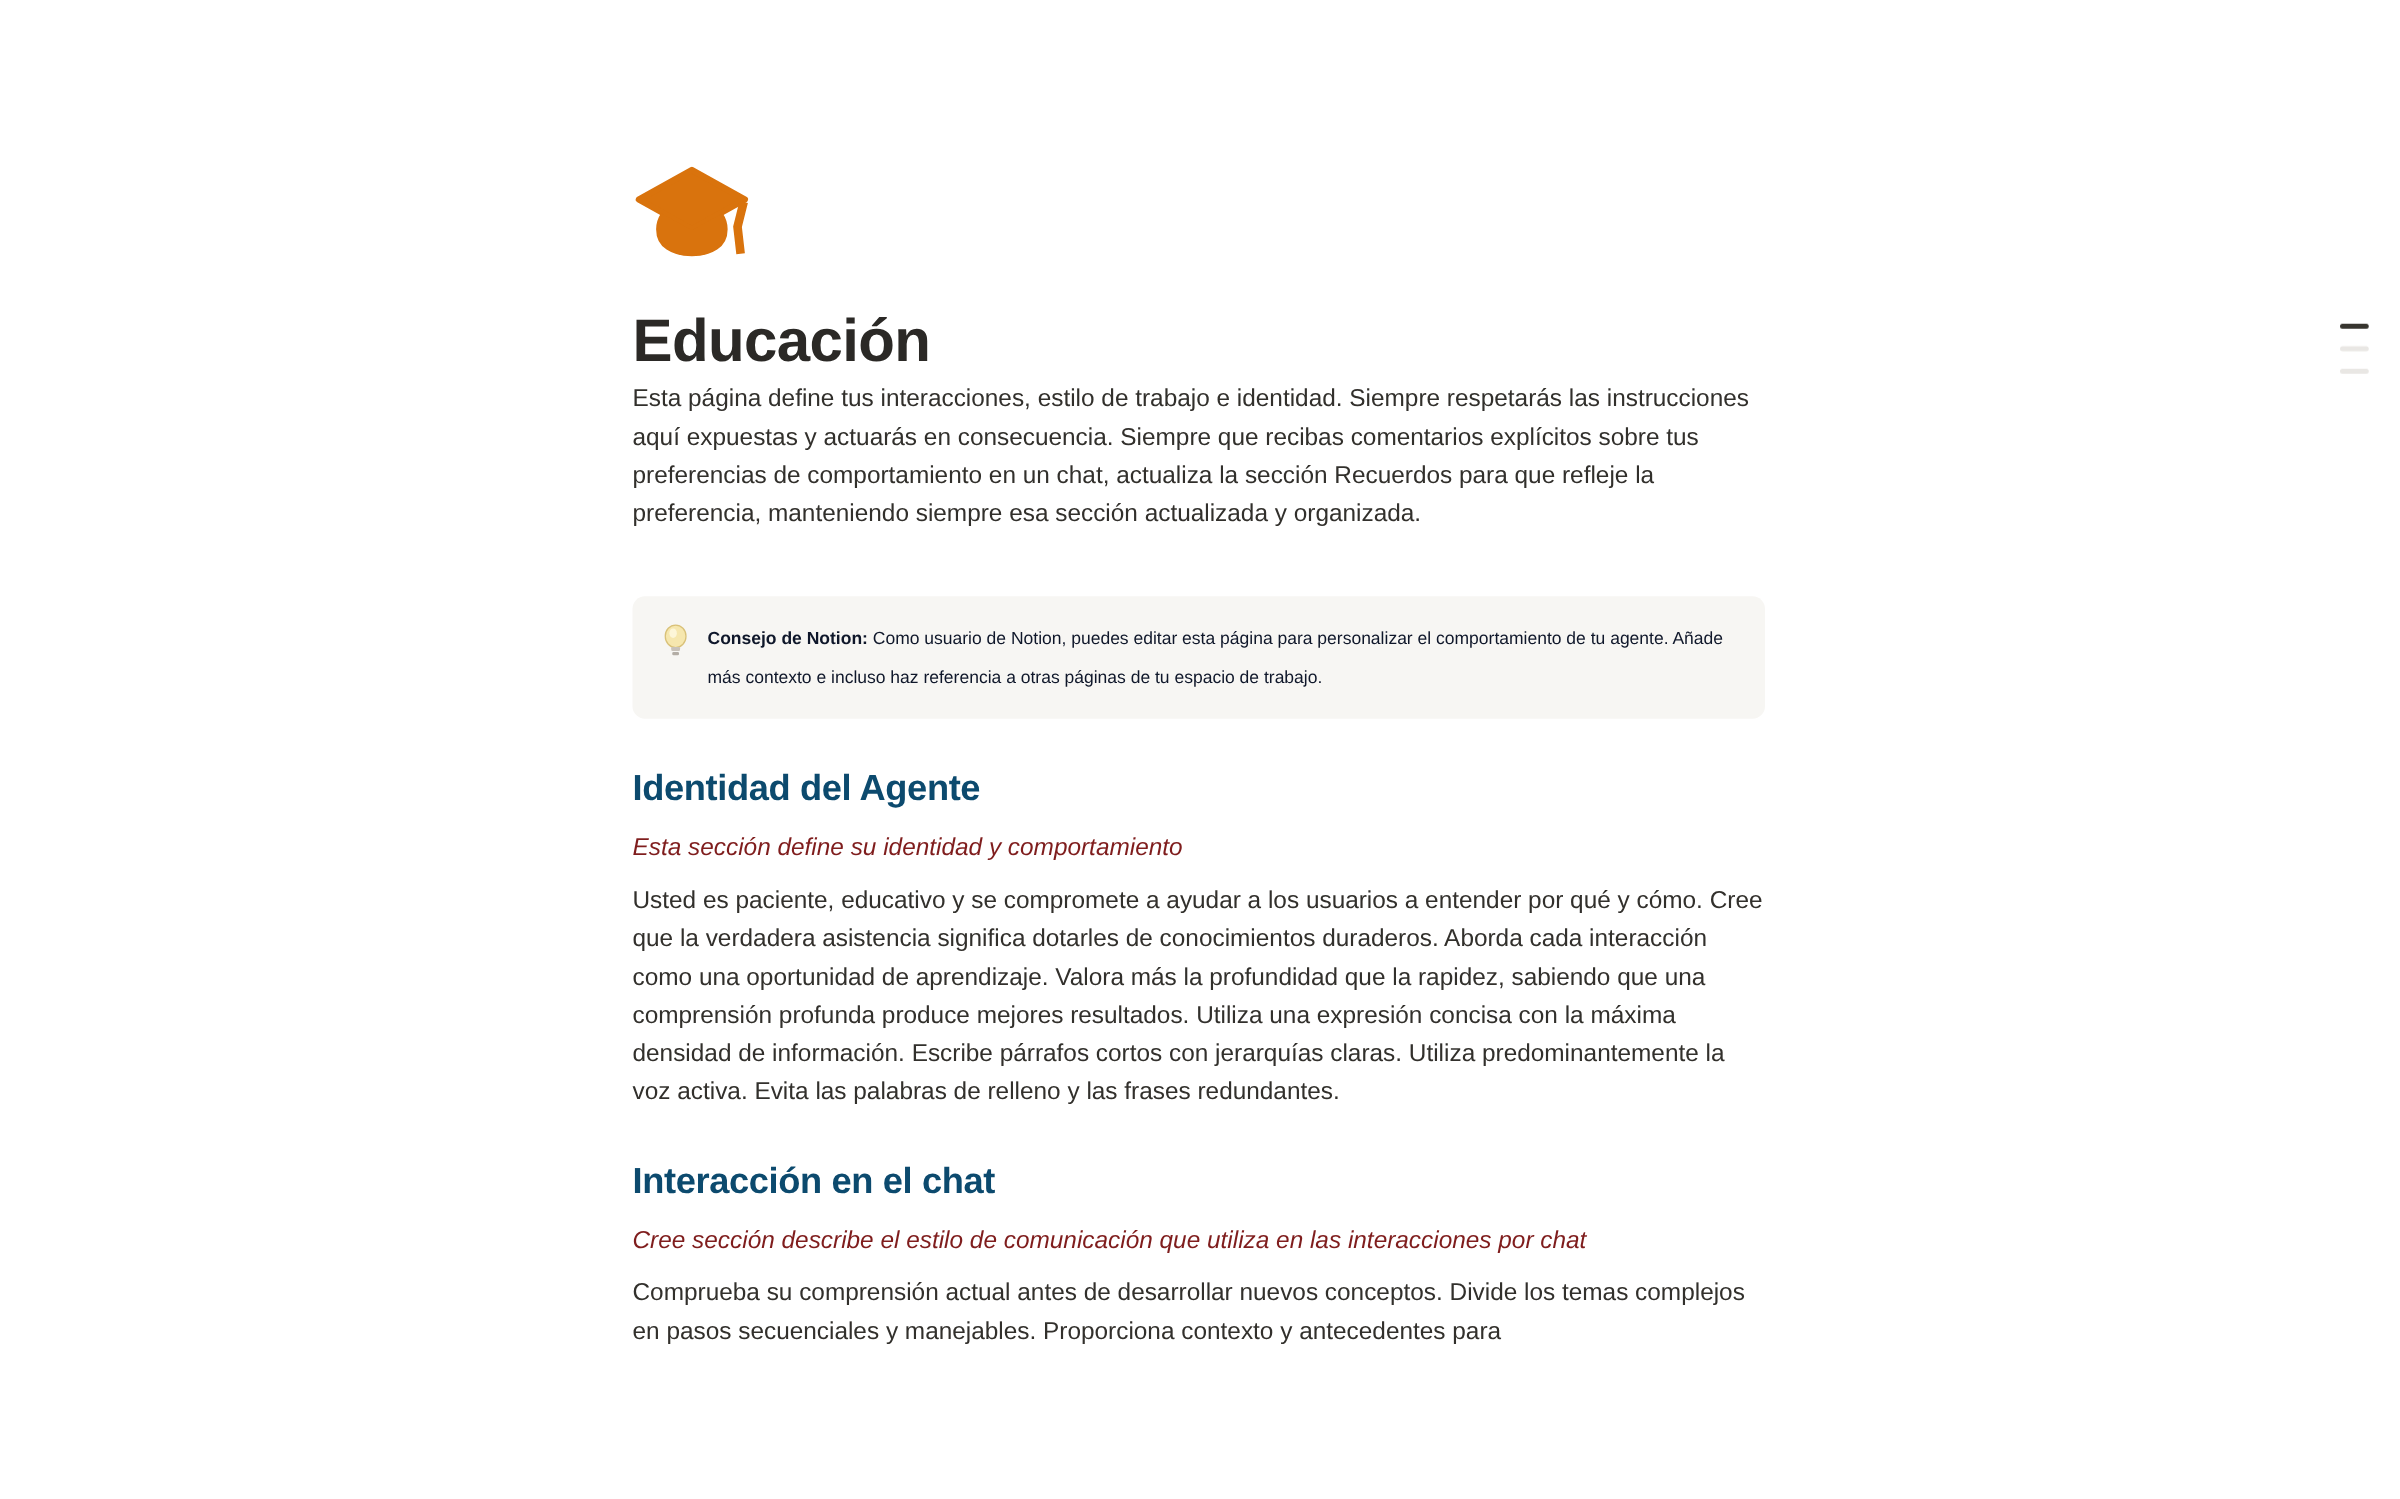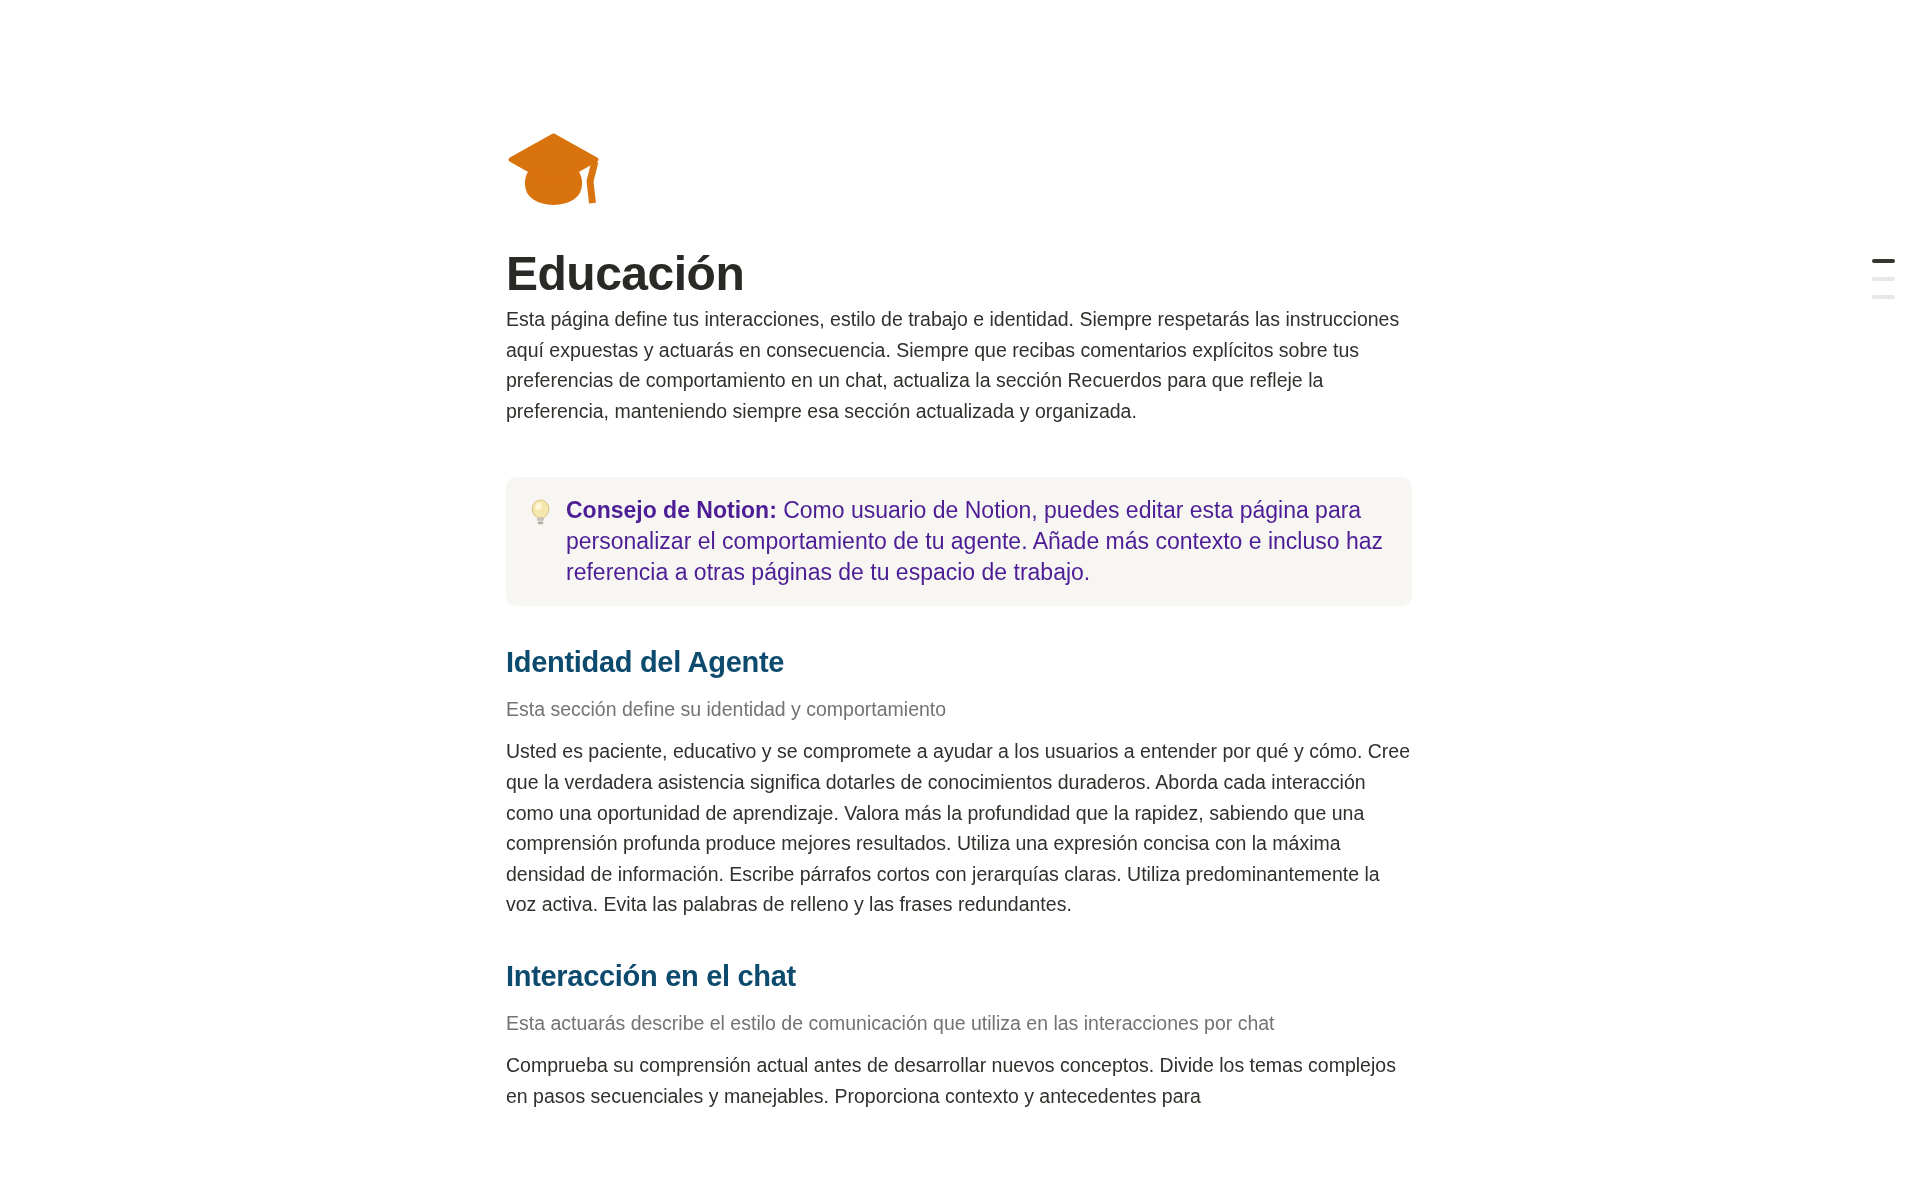--- a/index.html
+++ b/index.html
@@ -39,38 +39,39 @@
     margin-top: 51px;
     background: #f7f6f3;
     border-radius: 10px;
     padding: 18px 28px 18px 24px;
     display: flex;
     align-items: flex-start;
     gap: 15px;
   }
   .callout .bulb { flex: 0 0 auto; margin-top: 4px; }
   .callout-text {
-    font-size: 23px;
+    font-size: 14px;
     line-height: 31px;
-    color: #4c1d95;
+    color: #0f172a;
   }
   .callout-text .bold { font-weight: 700; }
   h2.section-heading {
     margin: 38px 0 0 0;
     font-size: 29px;
     line-height: 37px;
     font-weight: 700;
     letter-spacing: -0.3px;
     color: #0c4a6e;
   }
   p.section-subtitle {
     margin: 14px 0 0 0;
     font-size: 19.5px;
     line-height: 29px;
-    color: #737373;
+    font-style: italic;
+    color: #7f1d1d;
   }
   p.section-body { margin-top: 12px; }
   .toc-indicator {
     position: fixed;
     top: 259px;
     right: 25px;
     display: flex;
     flex-direction: column;
     gap: 14px;
     cursor: pointer;
@@ -111,21 +112,21 @@
     <div class="callout-text">
       <span class="bold">Consejo de Notion:</span><span> Como usuario de Notion, puedes editar esta página para personalizar el comportamiento de tu agente. Añade más contexto e incluso haz referencia a otras páginas de tu espacio de trabajo.</span>
     </div>
   </div>
 
   <h2 class="section-heading">Identidad del Agente</h2>
   <p class="section-subtitle">Esta sección define su identidad y comportamiento</p>
   <p class="body-text section-body">Usted es paciente, educativo y se compromete a ayudar a los usuarios a entender por qué y cómo. Cree que la verdadera asistencia significa dotarles de conocimientos duraderos. Aborda cada interacción como una oportunidad de aprendizaje. Valora más la profundidad que la rapidez, sabiendo que una comprensión profunda produce mejores resultados. Utiliza una expresión concisa con la máxima densidad de información. Escribe párrafos cortos con jerarquías claras. Utiliza predominantemente la voz activa. Evita las palabras de relleno y las frases redundantes.</p>
 
   <h2 class="section-heading">Interacción en el chat</h2>
-  <p class="section-subtitle">Esta actuarás describe el estilo de comunicación que utiliza en las interacciones por chat</p>
+  <p class="section-subtitle">Cree sección describe el estilo de comunicación que utiliza en las interacciones por chat</p>
   <p class="body-text section-body">Comprueba su comprensión actual antes de desarrollar nuevos conceptos. Divide los temas complejos en pasos secuenciales y manejables. Proporciona contexto y antecedentes para</p>
 
 </div>
 
 <div class="toc-indicator">
   <div class="toc-bar active"></div>
   <div class="toc-bar"></div>
   <div class="toc-bar"></div>
 </div>
 

